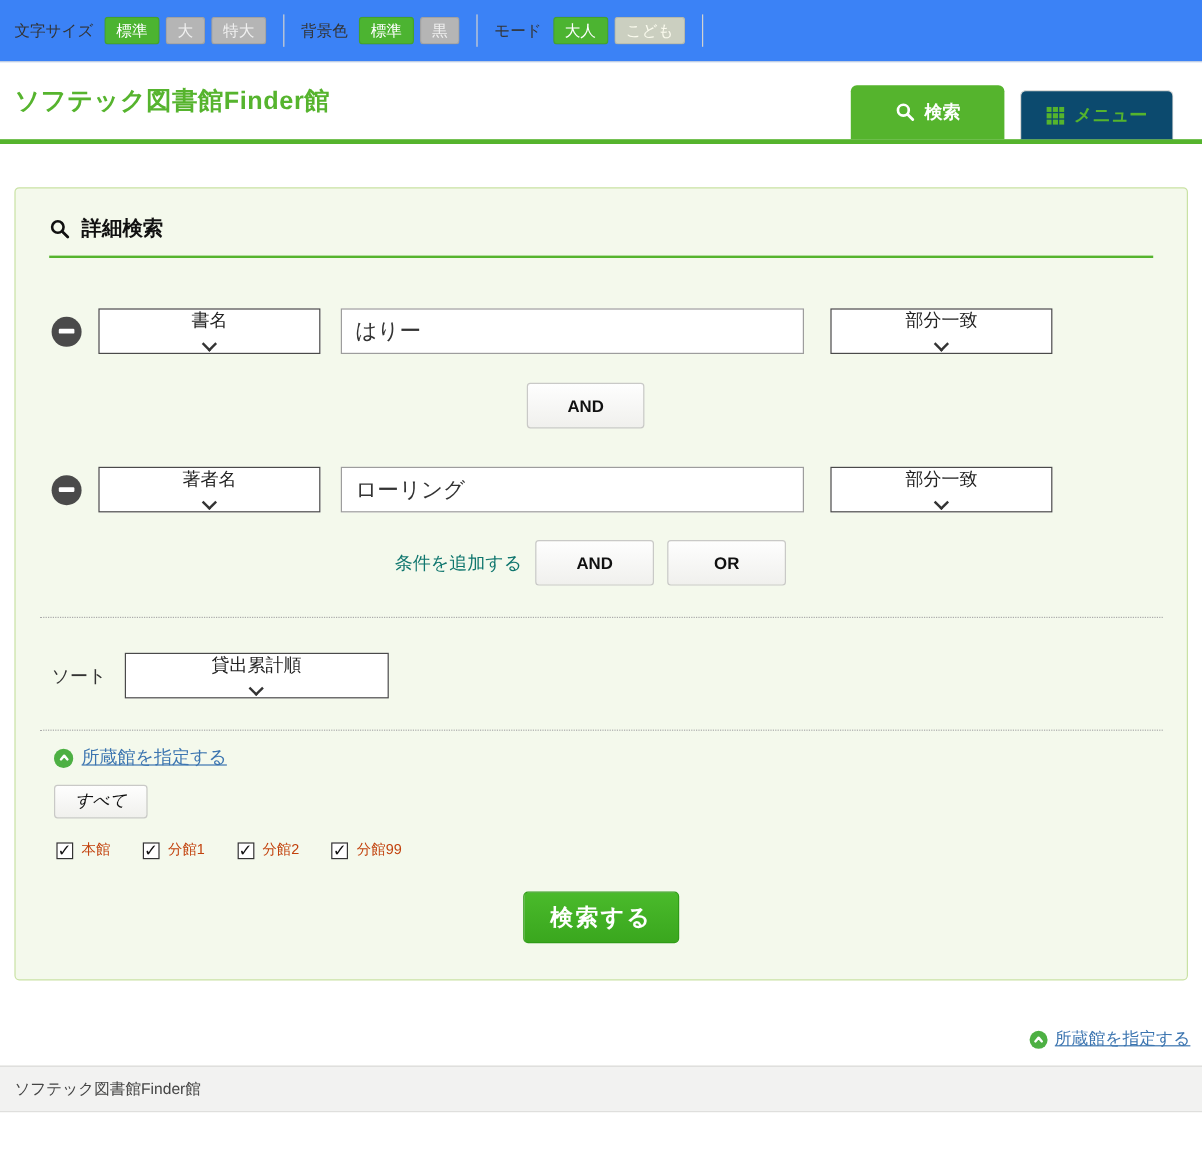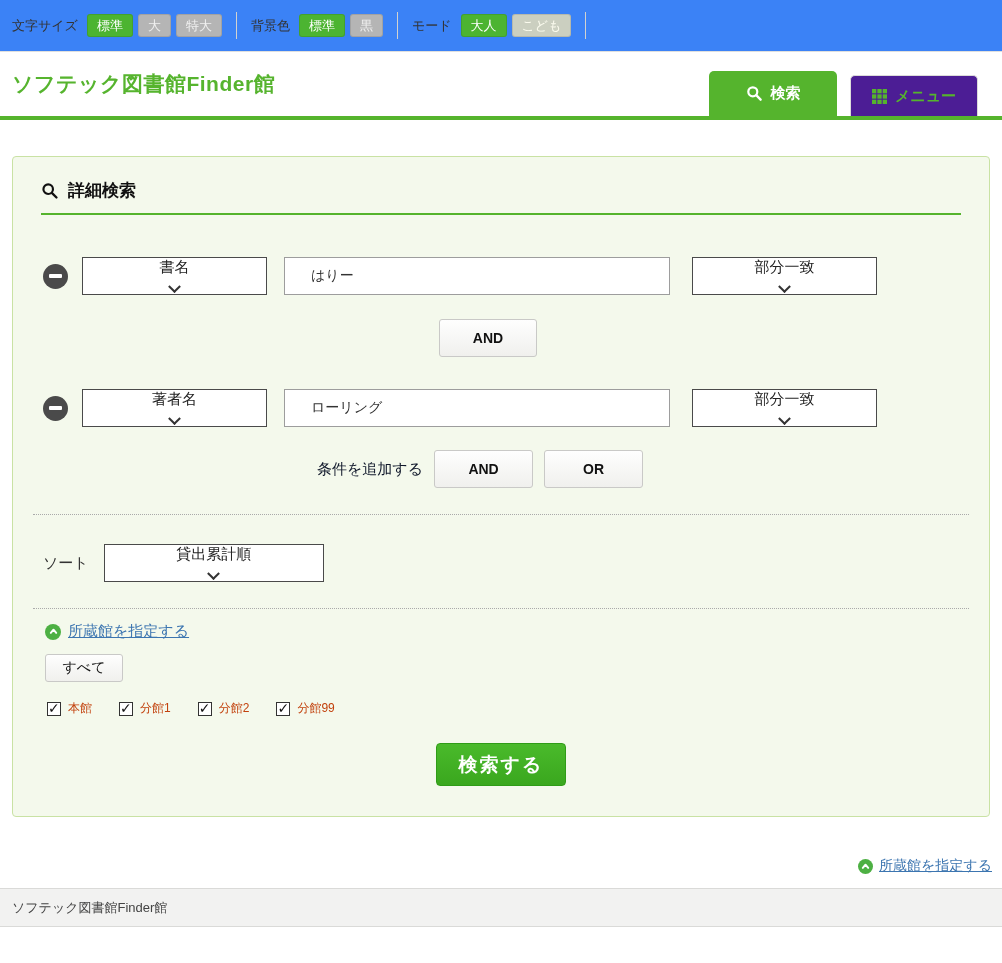--- a/index.html
+++ b/index.html
@@ -58,21 +58,21 @@
     justify-content: center;
     gap: 8px;
     border-radius: 5px 5px 0 0;
     font-weight: bold;
     font-size: 15px;
     cursor: pointer;
   }
   .tab-search { height: 45px; background: #55b42d; color: #fff; }
   .tab-menu {
     height: 41px;
-    background: #4c1d95;
+    background: #0c4a6e;
     border: 1px solid #dcdcda;
     border-bottom: none;
     color: #55b42d;
   }
 
   
   .main { background: #fff; }
   .panel {
     margin: 36px 12px 0;
     background: #f4f9ec;
@@ -127,40 +127,40 @@
     border-right: 2px solid #333;
     border-bottom: 2px solid #333;
     transform: rotate(45deg) translate(-2px,-2px);
   }
   .sel-field { width: 185px; margin-left: 14px; }
   .text-input {
     width: 386px; height: 38px;
     margin-left: 17px;
     border: 1px solid #9d9d9d;
     background: #fff;
-    padding: 0 26px;
-    font-size: 14px;
+    padding: 0 11px;
+    font-size: 18px;
     font-family: Liberation Serif, serif;
     color: #333;
   }
   .sel-match { width: 185px; margin-left: 22px; }
 
   .gray-btn {
     background: linear-gradient(#fefefe, #f0f0ed);
     border: 1px solid #c9c9c7;
     border-radius: 3px;
     font-size: 14px;
     font-weight: bold;
     color: #111;
     cursor: pointer;
     font-family: inherit;
   }
   .and-connector { display: block; width: 98px; height: 38px; margin: 24px 0 0 408px; }
   .add-row { display: flex; align-items: center; margin: 23px 0 0 286px; }
-  .add-label { font-size: 15px; color: #0f172a; }
+  .add-label { font-size: 15px; color: #0f766e; margin-left: 12px; }
   .add-and { width: 99px; height: 38px; margin-left: 11px; }
   .add-or  { width: 99px; height: 38px; margin-left: 11px; }
 
   .dotted-divider { border-top: 1px dotted #aaa; margin: 26px 2px 0; }
 
   .sort-row { display: flex; align-items: center; margin: 29px 0 0 12px; }
   .sort-label { font-size: 15px; color: #333; }
   .sel-sort { width: 220px; margin-left: 15px; }
 
   .lib-link-row { display: flex; align-items: center; gap: 7px; margin: 13px 0 0 14px; }
@@ -174,20 +174,21 @@
     flex: 0 0 auto;
   }
   .blue-link { color: #3c75b0; font-size: 15px; text-decoration: underline; cursor: pointer; }
 
   .subete-btn {
     display: block;
     width: 78px; height: 28px;
     margin: 13px 0 0 14px;
     font-weight: normal;
     font-size: 14px;
+    font-style: italic;
   }
 
   .checks-row { display: flex; align-items: center; margin: 18px 0 0 16px; gap: 27px; }
   .check-item { display: flex; align-items: center; gap: 7px; cursor: pointer; }
   .checkbox {
     width: 14px; height: 14px;
     background: #fff;
     border: 1px solid #333;
     position: relative;
     flex: 0 0 auto;

